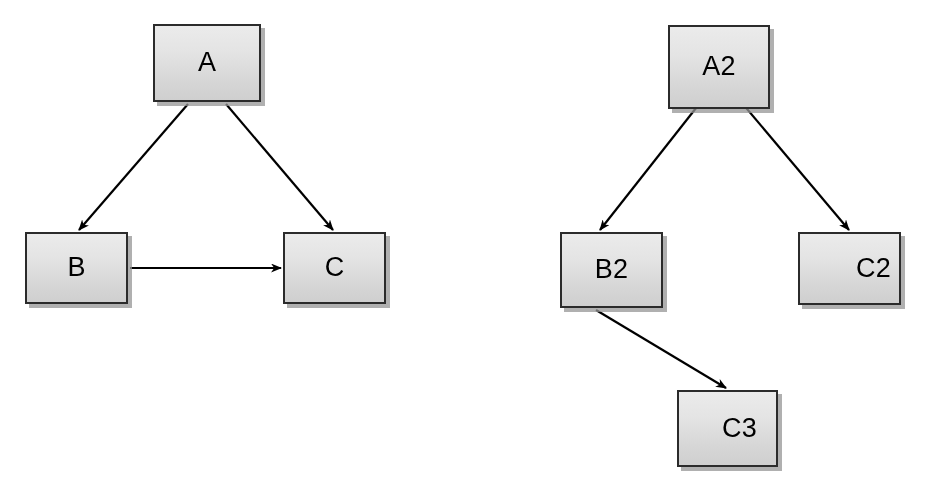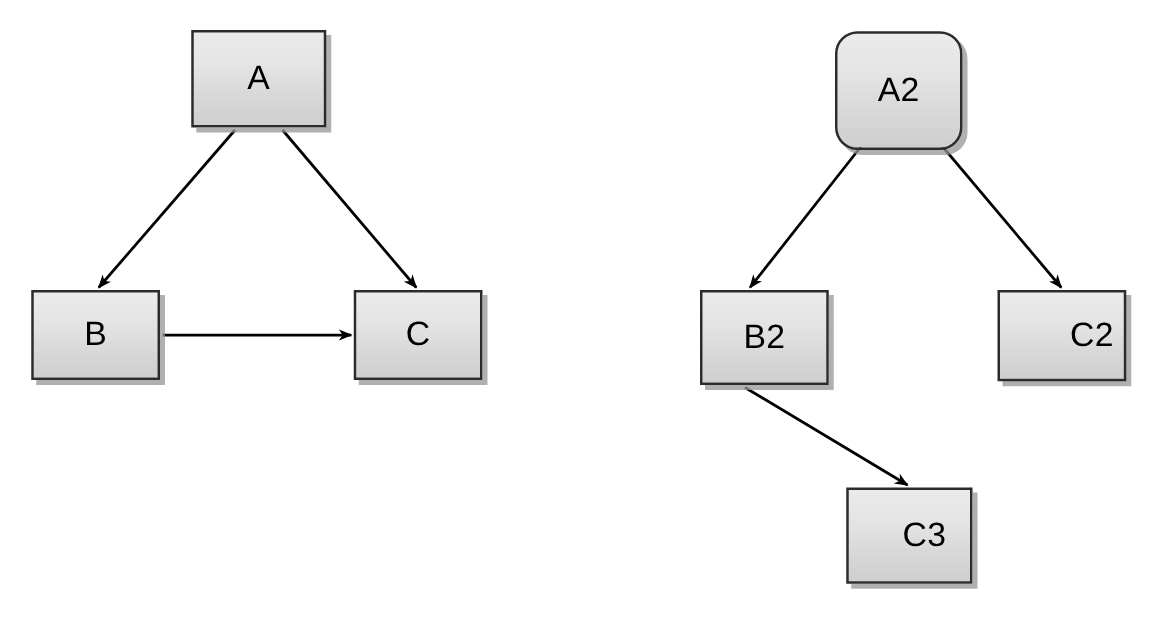--- a/index.html
+++ b/index.html
@@ -74,21 +74,21 @@
   <div id="nodes-layer">
       <div class="node" style="left: 153px; top: 24px; width: 108px; height: 78px;">
         <span class="node-label">A</span>
       </div>
       <div class="node" style="left: 25px; top: 232px; width: 103px; height: 72px;">
         <span class="node-label">B</span>
       </div>
       <div class="node" style="left: 283px; top: 232px; width: 103px; height: 72px;">
         <span class="node-label">C</span>
       </div>
-      <div class="node" style="left: 668px; top: 25px; width: 102px; height: 95px; border-radius: 18px;">
+      <div class="node" style="left: 668px; top: 25px; width: 102px; height: 84px;">
         <span class="node-label">A2</span>
       </div>
       <div class="node" style="left: 560px; top: 232px; width: 103px; height: 76px;">
         <span class="node-label">B2</span>
       </div>
       <div class="node" style="left: 798px; top: 232px; width: 103px; height: 73px; padding-left: 48px;">
         <span class="node-label">C2</span>
       </div>
       <div class="node" style="left: 677px; top: 390px; width: 101px; height: 77px; padding-left: 24px;">
         <span class="node-label">C3</span>

